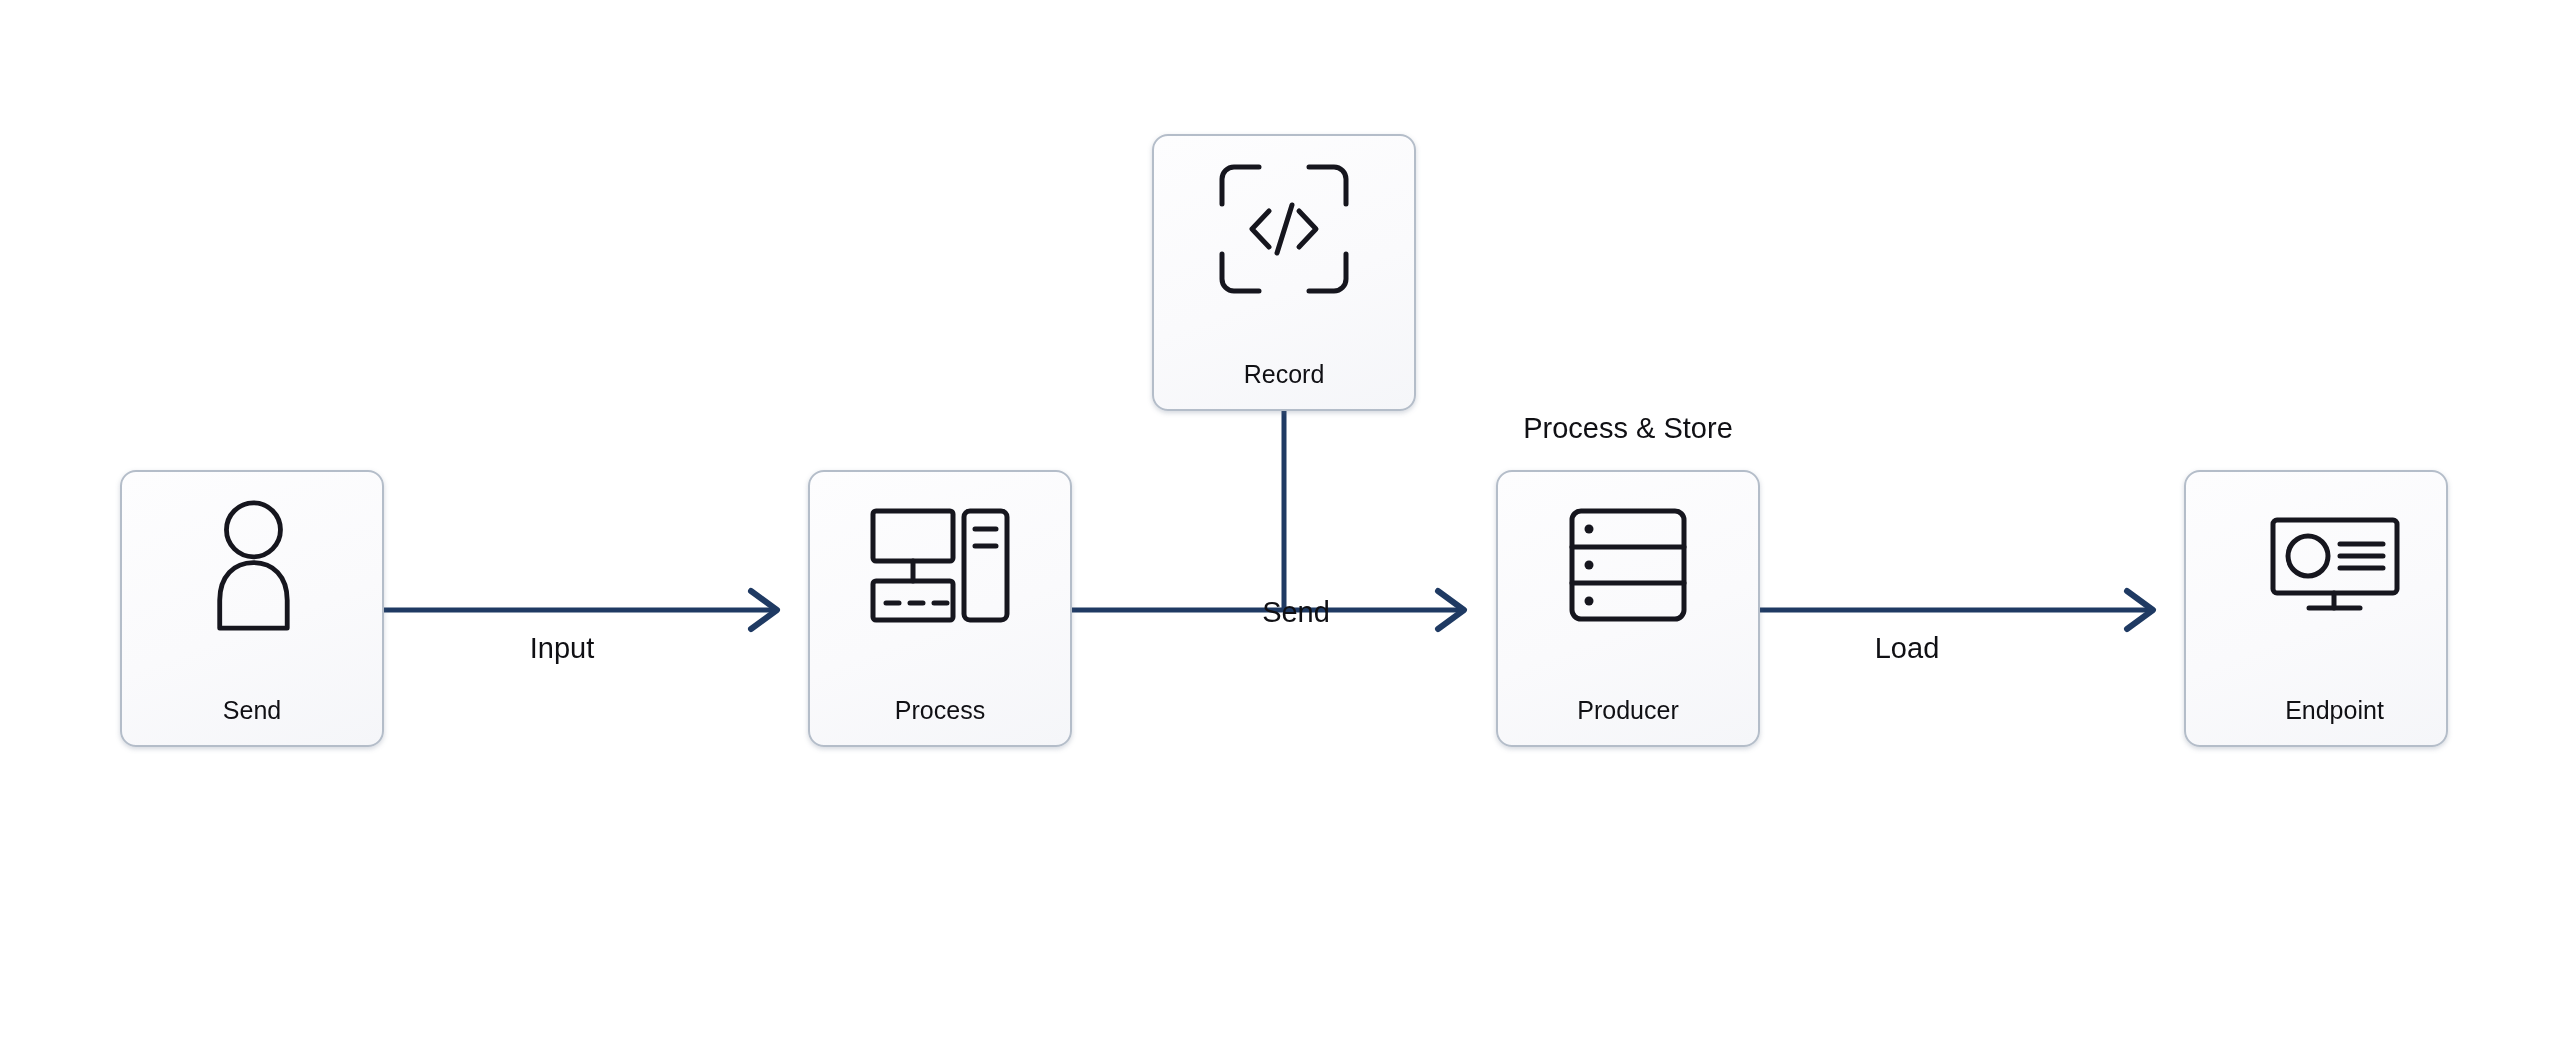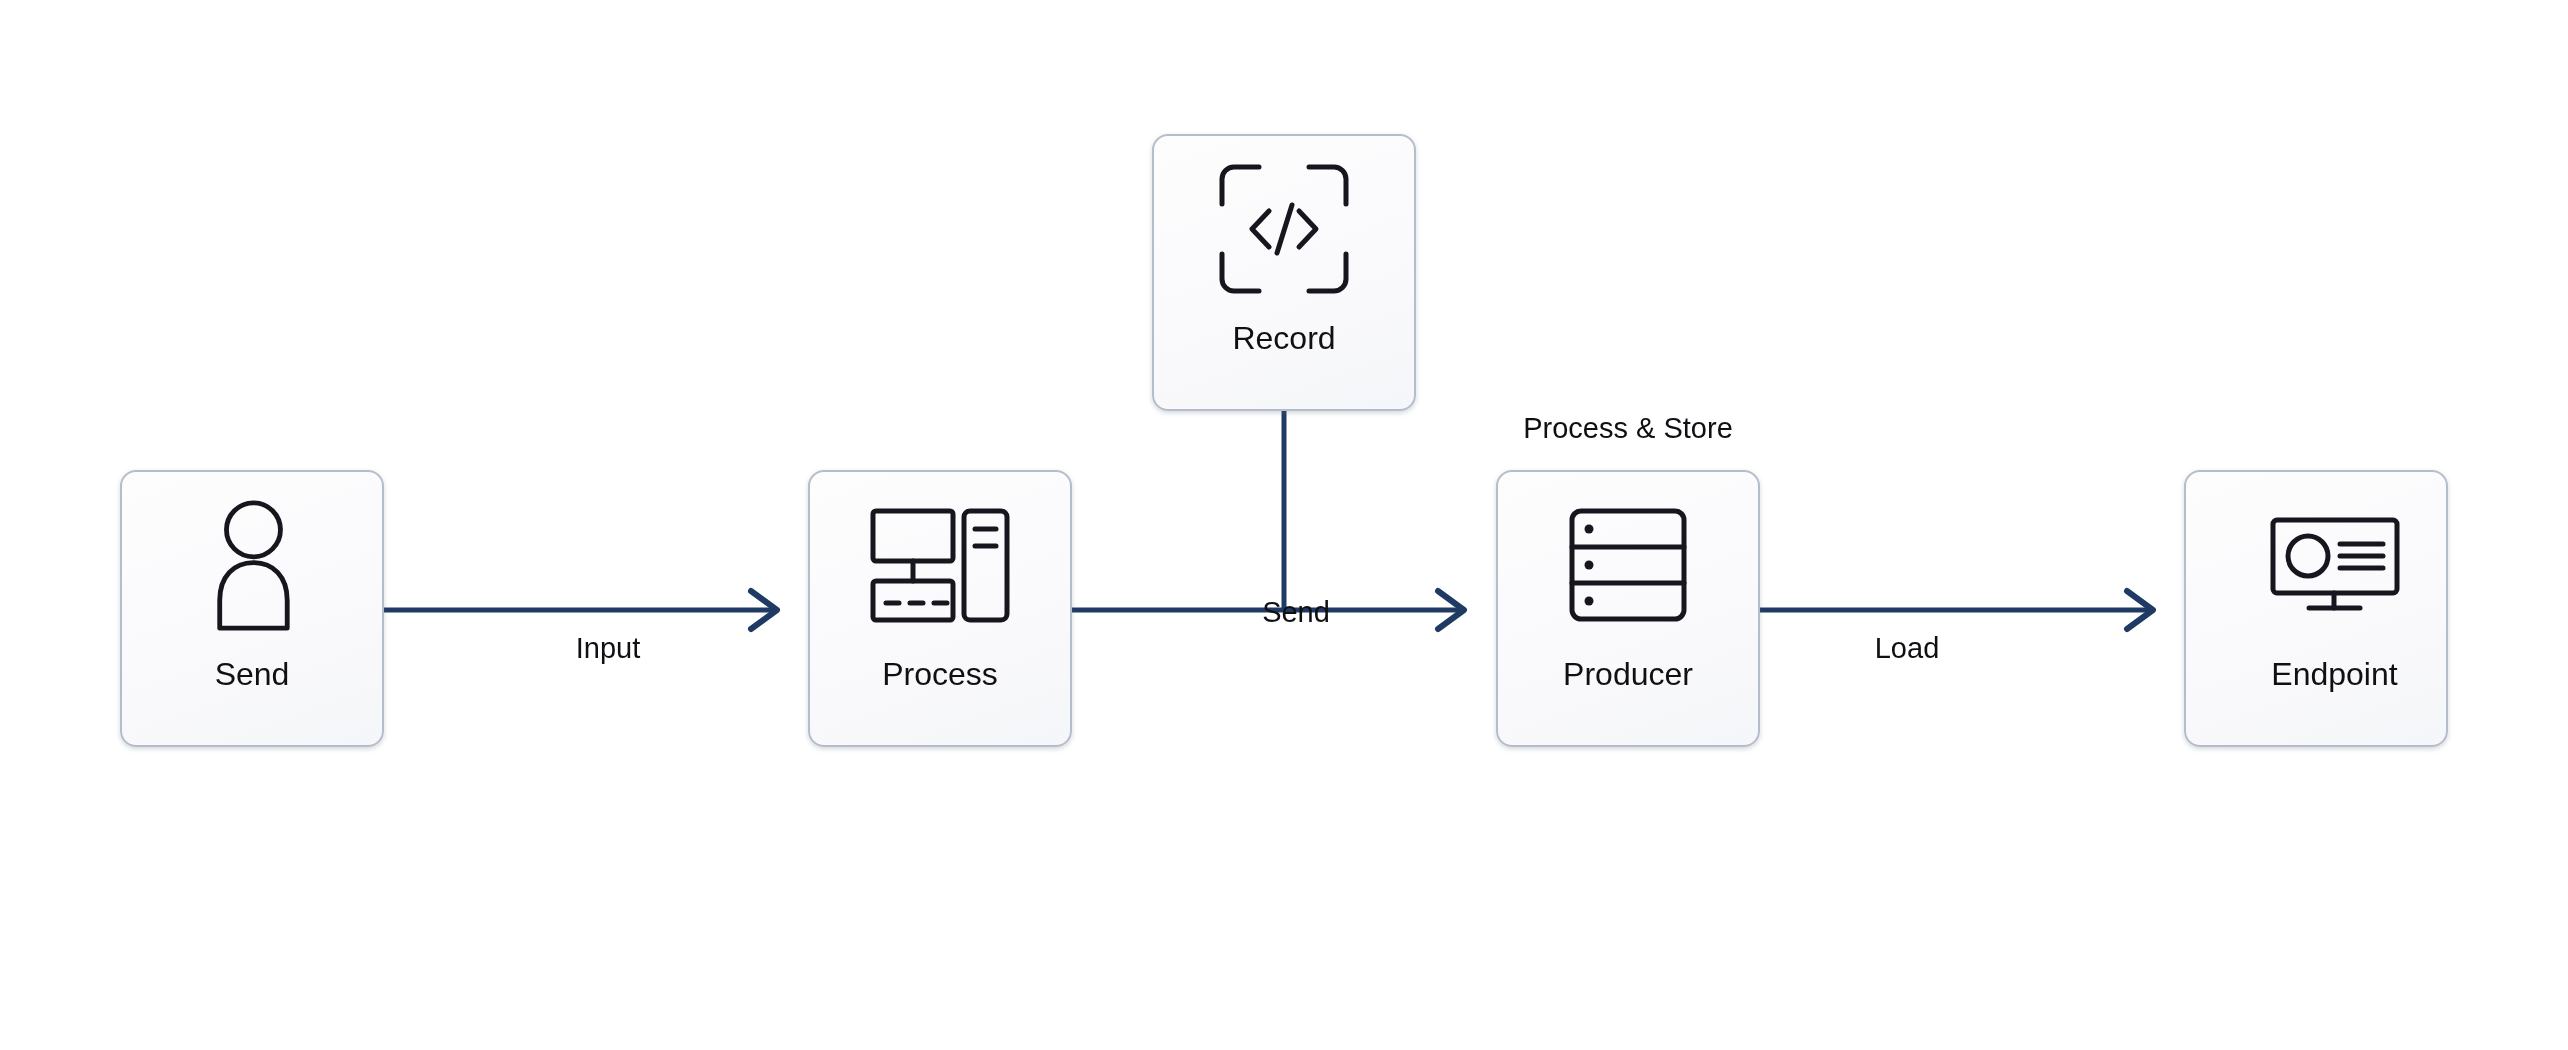--- a/index.html
+++ b/index.html
@@ -28,23 +28,24 @@
     height: 186px;
     display: flex;
     align-items: center;
     justify-content: center;
   }
   .icon-wrap svg { display: block; }
   .icon-stroke { fill: none; stroke: #16161e; stroke-width: 5; stroke-linecap: round; stroke-linejoin: round; }
   .icon-dot { fill: #16161e; stroke: none; }
   .node-label {
     text-align: center;
-    font-size: 32px;
+    font-size: 25px;
     line-height: 32px;
     color: #101014;
+    margin-top: 36px;
   }
   .edge-label, .annotation {
     position: absolute;
     transform: translate(-50%, -50%);
     font-size: 29px;
     color: #101014;
     white-space: nowrap;
   }
 </style>
 </head>
@@ -124,19 +125,19 @@
         <rect class="icon-stroke" x="3" y="3" width="124" height="73" rx="4"></rect>
         <circle class="icon-stroke" cx="38" cy="39" r="20"></circle>
         <path class="icon-stroke" d="M70 27 H113 M70 39 H113 M70 51 H113"></path>
         <path class="icon-stroke" d="M64 76 V91"></path>
         <path class="icon-stroke" d="M39 91 H90"></path>
       </svg>
     </div>
     <div class="node-label">Endpoint</div>
   </div>
 
-  <div class="edge-label" style="left:608px; top:648px;">Input</div>
+  <div class="edge-label" style="left:562px; top:648px;">Input</div>
   <div class="edge-label" style="left:1285px; top:612px;margin-left:11px;">Send</div>
   <div class="edge-label" style="left:1907px; top:648px;">Load</div>
 
   <div class="annotation" style="left:1628px; top:428px;text-align:right;">Process &amp; Store</div>
 
 </div>
 
 </body></html>

